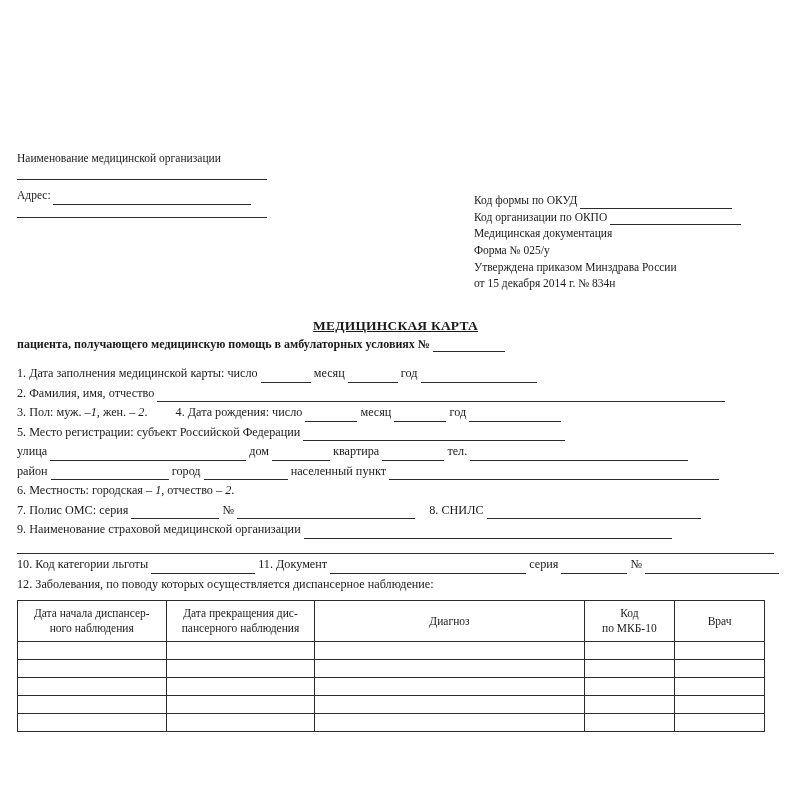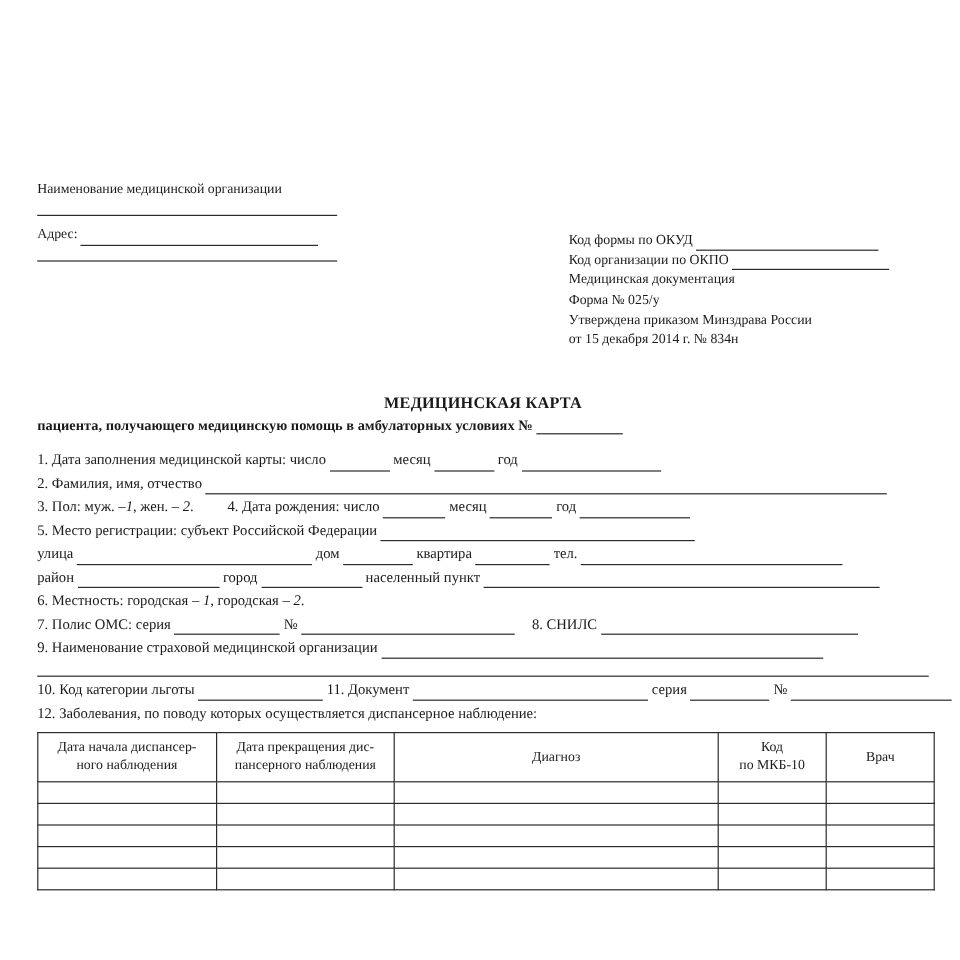--- a/index.html
+++ b/index.html
@@ -12,21 +12,21 @@
     background: #ffffff;
     font-family: "Liberation Serif", serif;
     color: #1a1a1a;
     overflow: hidden;
   }
   .page {
     position: relative;
     width: 800px;
     height: 800px;
     box-sizing: border-box;
-    padding: 150px 26px 0 31px;
+    padding: 150px 26px 0 17px;
   }
   .header-row {
     display: flex;
     justify-content: space-between;
     align-items: flex-start;
   }
   .header-left {
     width: 250px;
     font-size: 11.5px;
     line-height: 1.5;
@@ -54,21 +54,22 @@
   }
   .addr-row {
     margin-top: 7px;
     white-space: nowrap;
   }
   .title {
     text-align: center;
     font-weight: bold;
     font-size: 13.5px;
     letter-spacing: 0.2px;
-    margin-top: 36px;
+    margin-top: 26px;
+    text-decoration: underline;
   }
   .subtitle {
     text-align: left;
     font-weight: bold;
     font-size: 12px;
     margin-top: 3px;
   }
   .body {
     margin-top: 12px;
     font-size: 12.2px;
@@ -192,21 +193,21 @@
     <div class="ln">
       <span>район</span>
       <span class="rule" style="width:118px"></span>
       <span>город</span>
       <span class="rule" style="width:84px"></span>
       <span>населенный пункт</span>
       <span class="rule" style="width:330px"></span>
     </div>
 
     <div class="ln">
-      <span>6. Местность: городская –</span>&nbsp;<span class="it">1</span><span>, городская –</span>&nbsp;<span class="it">2</span><span>.</span>
+      <span>6. Местность: городская –</span>&nbsp;<span class="it">1</span><span>, отчество –</span>&nbsp;<span class="it">2</span><span>.</span>
     </div>
 
     <div class="ln">
       <span>7. Полис ОМС: серия</span>
       <span class="rule" style="width:88px"></span>
       <span>№</span>
       <span class="rule" style="width:178px"></span>
       <span style="display:inline-block;width:8px"></span>
       <span>8. СНИЛС</span>
       <span class="rule" style="width:214px"></span>

